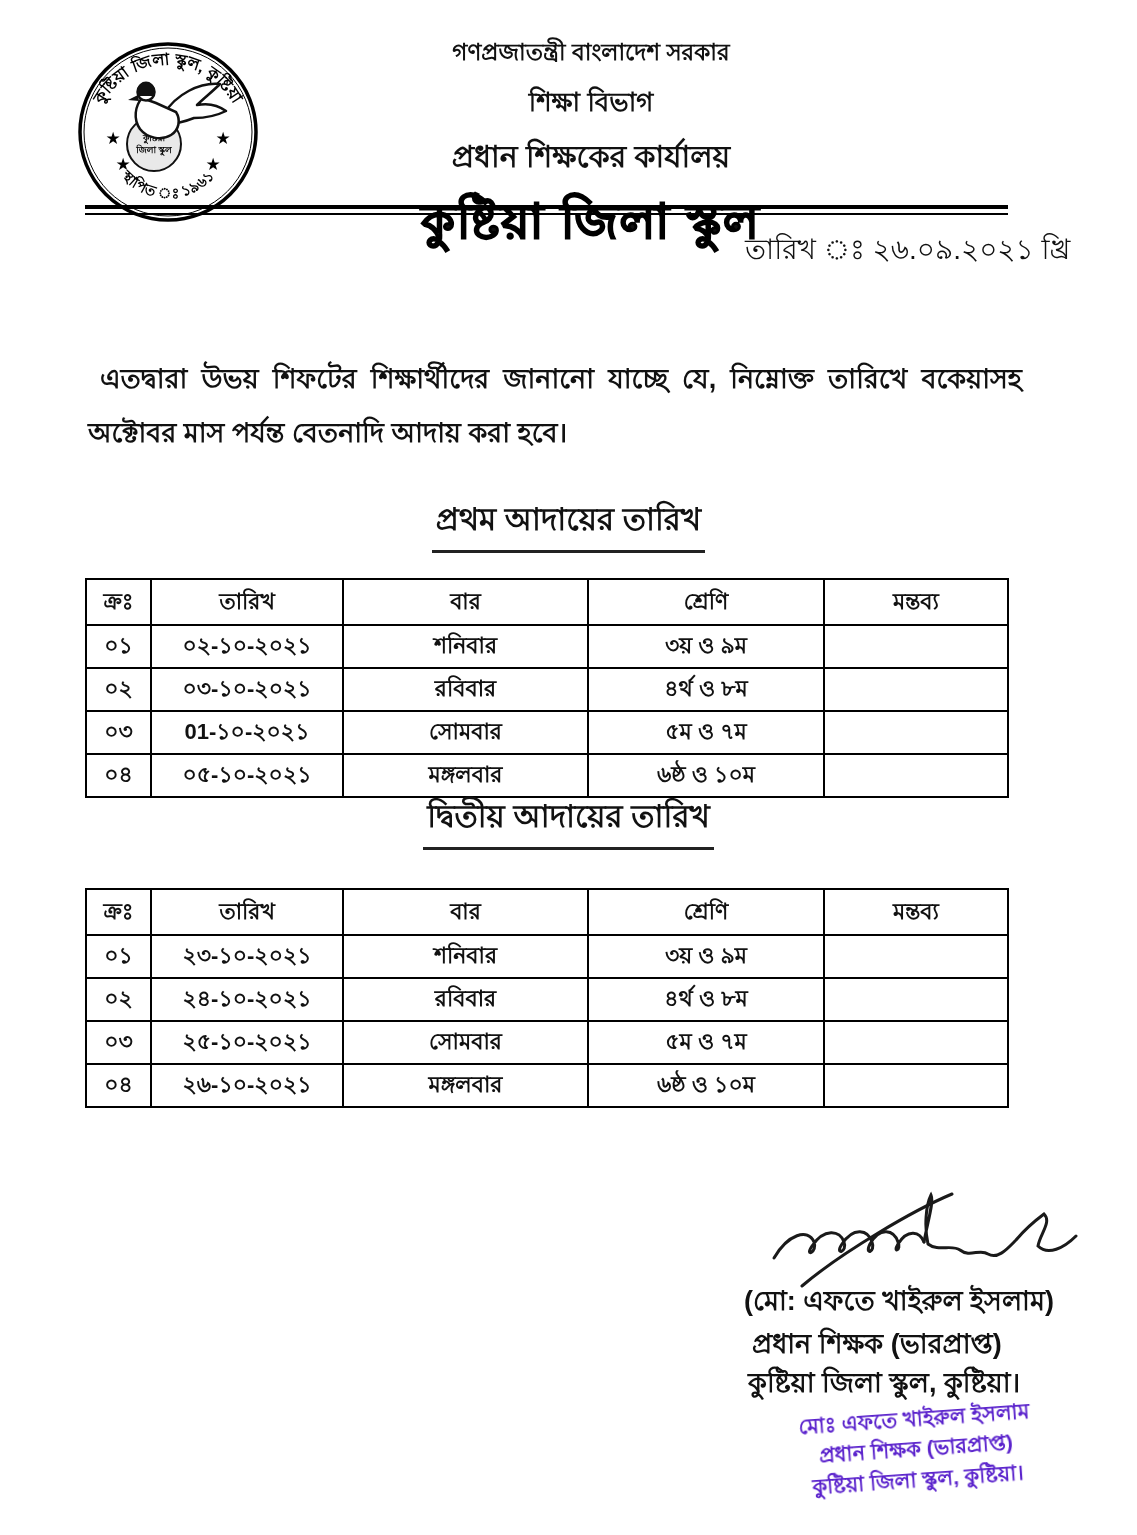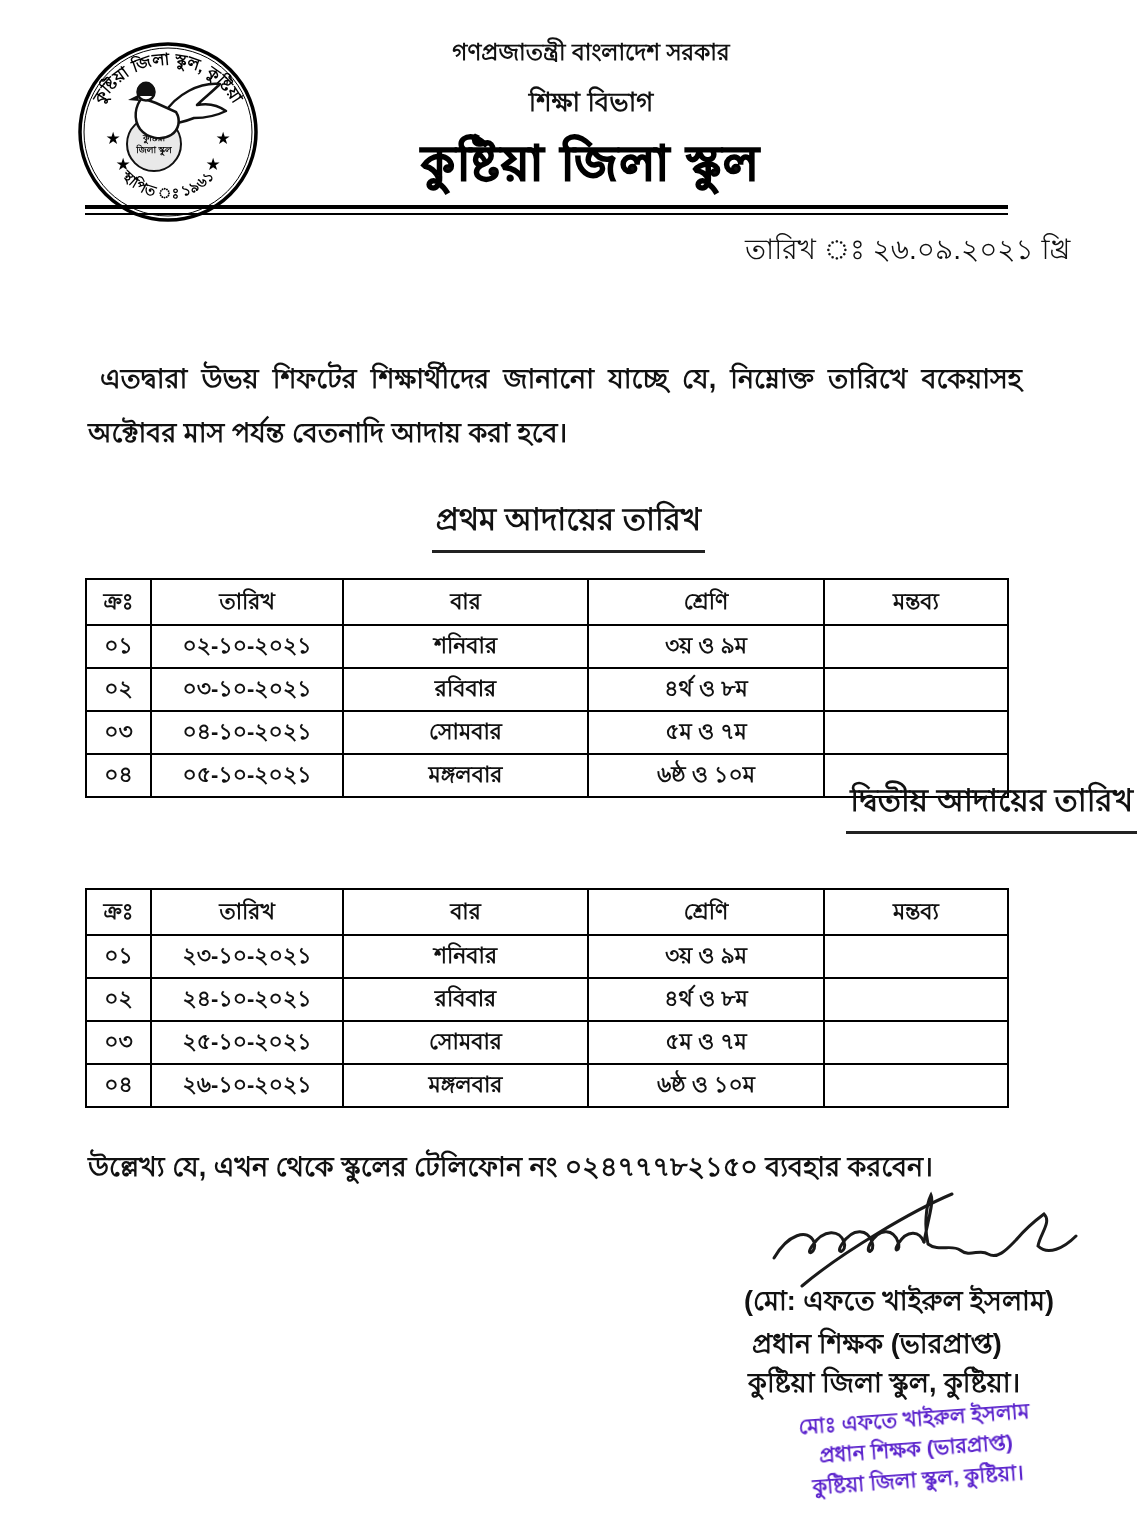--- a/index.html
+++ b/index.html
@@ -23,21 +23,21 @@
   .date-line{position:absolute;top:228px;left:745px;font-size:28px;font-weight:400;}
 
   
   .para{position:absolute;top:352px;left:88px;width:934px;font-size:27px;
     font-weight:600;line-height:54px;text-align:justify;text-indent:12px;}
 
   .section-title{position:absolute;left:0;right:0;text-align:center;}
   .section-title span{display:inline-block;font-size:31px;font-weight:800;
     padding:0 4px 3px 4px;border-bottom:3px solid #222;}
   .st1{top:495px;}
-  .st2{top:776px;text-align:right;}
+  .st2{top:792px;}
 
   table.sched{position:absolute;left:85px;width:922px;border-collapse:collapse;
     table-layout:fixed;}
   .t1{top:578px;}
   .t2{top:888px;}
   table.sched th,table.sched td{border:2px solid #000;text-align:center;
     padding:0;font-size:22px;font-weight:700;overflow:hidden;}
   table.sched th{height:44px;}
   table.sched td{height:41px;border-radius:7px;}
 
@@ -82,20 +82,21 @@
       <path d="M66 58 C59 66 57 79 64 89 C71 98 85 101 95 95 C103 90 105 80 100 72 L80 63 Z" fill="#fff" stroke="#111" stroke-width="2.5"></path>
       <circle cx="70" cy="52" r="8.5" fill="#fff" stroke="#111" stroke-width="2.5"></circle>
       <path d="M61.5 50 A8.5 8.5 0 0 1 78.5 50 L77 56 L63 56 Z" fill="#111"></path>
       <path d="M62 55 L52 60 L63 61 Z" fill="#111"></path>
     </g>
   </svg>
 
   <div class="head-block">
     <div class="gov">গণপ্রজাতন্ত্রী বাংলাদেশ সরকার</div>
     <div class="dept">শিক্ষা বিভাগ</div>
+    <div class="office">প্রধান শিক্ষকের কার্যালয়</div>
     <div class="school-title">কুষ্টিয়া জিলা স্কুল</div>
   </div>
 
   <div class="rule"></div>
 
   <div class="date-line">তারিখ ঃ ২৬.০৯.২০২১ খ্রি</div>
 
   <div class="para">এতদ্বারা উভয় শিফটের শিক্ষার্থীদের জানানো যাচ্ছে যে, নিম্নোক্ত তারিখে বকেয়াসহ অক্টোবর মাস পর্যন্ত বেতনাদি আদায় করা হবে।</div>
 
   <div class="section-title st1">
@@ -129,21 +130,21 @@
         </tr>
         <tr>
           <td>০২</td>
           <td>০৩-১০-২০২১</td>
           <td>রবিবার</td>
           <td>৪র্থ ও ৮ম</td>
           <td></td>
         </tr>
         <tr>
           <td>০৩</td>
-          <td>০৪-১০-২০২১</td>
+          <td>01-১০-২০২১</td>
           <td>সোমবার</td>
           <td>৫ম ও ৭ম</td>
           <td></td>
         </tr>
         <tr>
           <td>০৪</td>
           <td>০৫-১০-২০২১</td>
           <td>মঙ্গলবার</td>
           <td>৬ষ্ঠ ও ১০ম</td>
           <td></td>
@@ -197,21 +198,20 @@
         <tr>
           <td>০৪</td>
           <td>২৬-১০-২০২১</td>
           <td>মঙ্গলবার</td>
           <td>৬ষ্ঠ ও ১০ম</td>
           <td></td>
         </tr>
       </tbody>
   </table>
 
-  <div class="note">উল্লেখ্য যে, এখন থেকে স্কুলের টেলিফোন নং ০২৪৭৭৭৮২১৫০ ব্যবহার করবেন।</div>
 
   <svg class="sig-svg" viewBox="0 0 312 100">
     <g fill="none" stroke="#1a1a1a" stroke-width="3" stroke-linecap="round">
       <path d="M34 96 C74 62 146 20 184 4"></path>
       <path d="M6 68 C20 44 40 38 46 52 C50 62 36 68 44 56 C56 38 72 40 76 52 C80 62 66 66 74 54 C86 36 100 40 104 52 C108 62 96 66 102 54 C112 36 126 40 130 52 C134 60 124 64 130 54 C140 38 152 42 156 52"></path>
       <path d="M156 52 C160 30 166 12 163 5 C158 15 156 36 160 54 C170 62 184 54 192 60 C202 68 212 58 220 64 C230 70 240 58 248 50 C258 38 268 30 276 24 C284 32 272 44 270 56 C280 66 296 58 308 46"></path>
     </g>
   </svg>
 
   <div class="sig-name">(মো: এফতে খাইরুল ইসলাম)</div>

